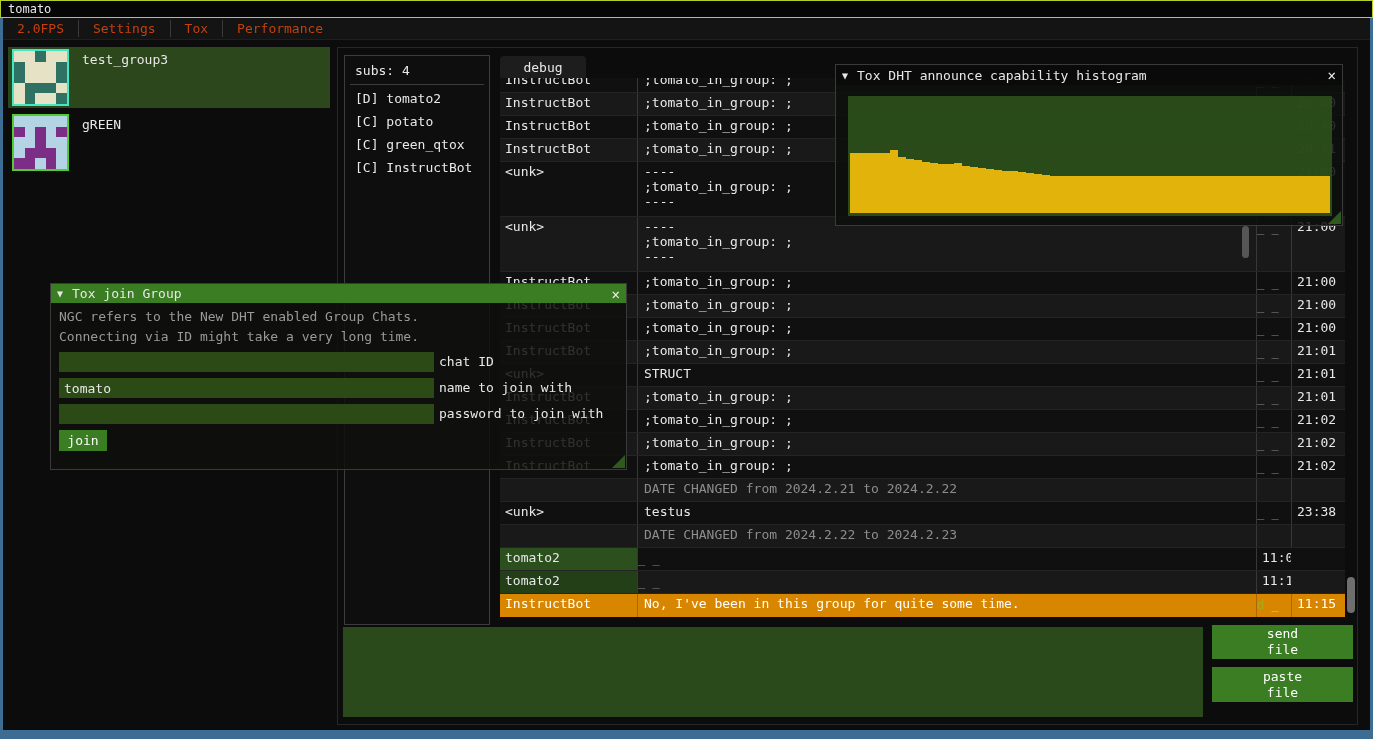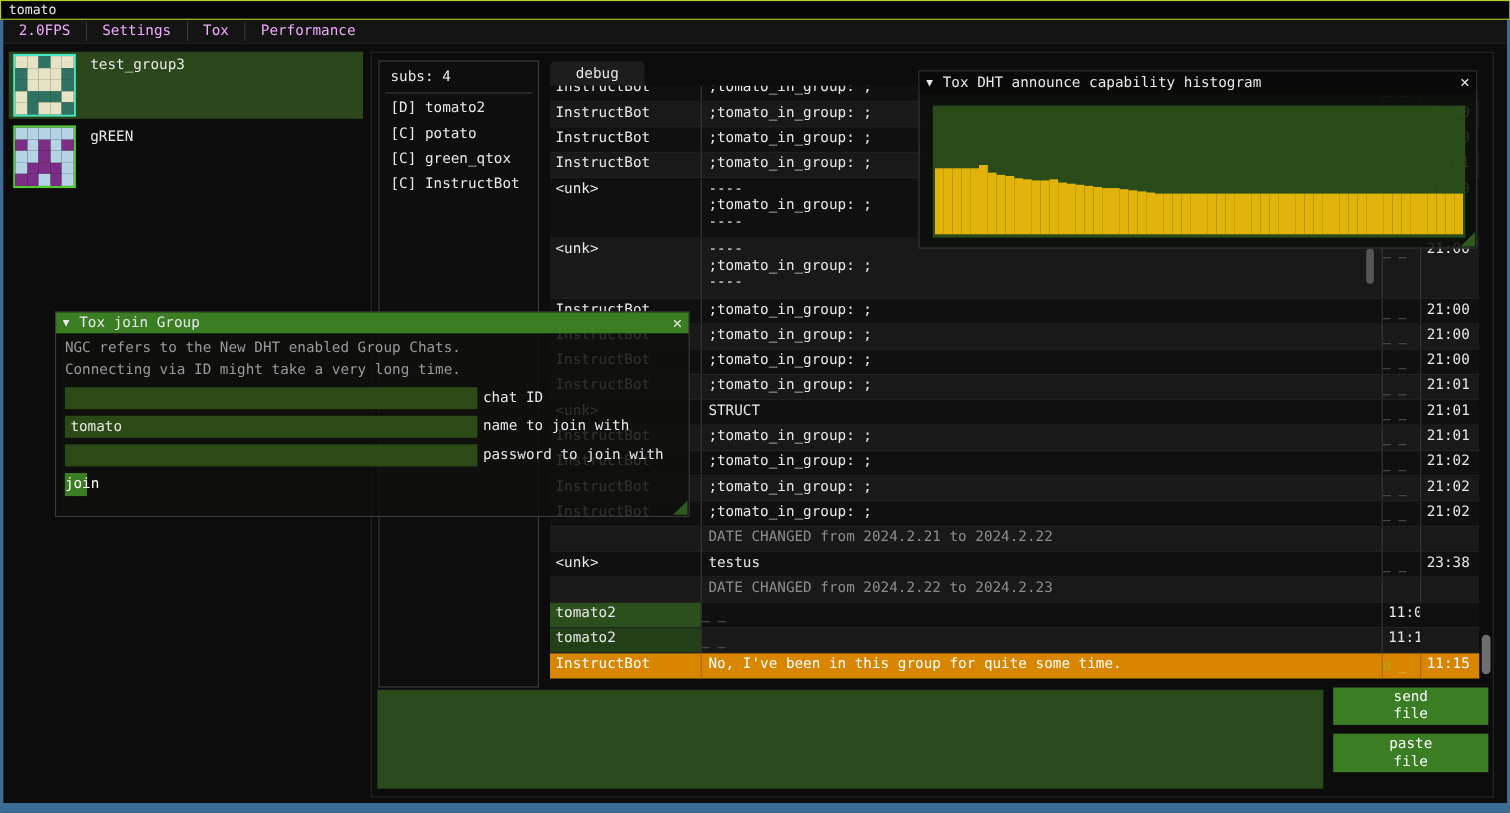--- a/index.html
+++ b/index.html
@@ -10,21 +10,21 @@
   
   .titlebar { position:absolute; left:0; top:0; width:1373px; height:18px; background:#060606;
               border:1px solid #b5ce2e; display:flex; align-items:center; padding-left:7px; font-size:12px; z-index:40; }
   .edge { position:absolute; background:#3e6d93; z-index:39; }
   .edge.left { left:0; top:18px; width:3px; height:721px; }
   .edge.right { right:0; top:18px; width:3px; height:721px; }
   .edge.bottom { left:0; bottom:0; width:1373px; height:9px; }
 
   .menubar { position:absolute; left:3px; top:18px; width:1367px; height:22px; background:#141414;
              display:flex; align-items:stretch; z-index:30; border-bottom:1px solid #1f1f1f; }
-  .menu-item { display:flex; align-items:center; padding:10px 14px; color:#f0abfc; cursor:pointer; }
+  .menu-item { display:flex; align-items:center; padding:10px 14px; color:#c2410c; cursor:pointer; }
   .menu-sep { width:1px; background:#3a3a3a; margin:2px 0; }
 
   
   .group-item { position:absolute; left:8px; width:322px; height:61px; display:flex; z-index:2; }
   .group-item.selected { background:#2b471b; }
   .avatar { position:absolute; left:4px; top:2px; width:57px; height:57px; display:grid;
             grid-template-columns:repeat(5,1fr); grid-template-rows:repeat(5,1fr); }
   .group-label { position:absolute; left:74px; top:5px; }
 
   
@@ -77,21 +77,21 @@
   .plot { position:absolute; left:12px; top:31px; width:484px; height:120px; background:rgba(44,80,27,0.93); }
   .bars { position:absolute; left:2px; right:2px; bottom:3px; top:4px; display:flex; align-items:flex-end; }
   .bar { flex:1 1 auto; background:#e2b30a; }
 
   .join-win { left:50px; top:283px; width:577px; height:187px; background:rgba(15,16,13,0.85); z-index:20; }
   .join-win .fwin-title { background:#3a7d22; height:19px; }
   .join-info { position:absolute; left:8px; color:#9a9a9a; white-space:nowrap; }
   .jfield { position:absolute; left:8px; width:375px; height:20px; background:#2b4a15; border:none; outline:none;
             color:#e8e8e8; font-family:inherit; font-size:13px; padding:0 5px; }
   .jlabel { position:absolute; left:388px; white-space:nowrap; }
-  .join-btn { position:absolute; left:8px; top:146px; width:20px; height:21px; background:#3a7d22; color:#fff;
+  .join-btn { position:absolute; left:8px; top:146px; width:48px; height:21px; background:#3a7d22; color:#fff;
               border:none; font-family:inherit; font-size:13px; cursor:pointer; }
 </style>
 </head>
 <body>
 
 <div class="screen">
 
   <div class="titlebar">
     <span>tomato</span>
   </div>

